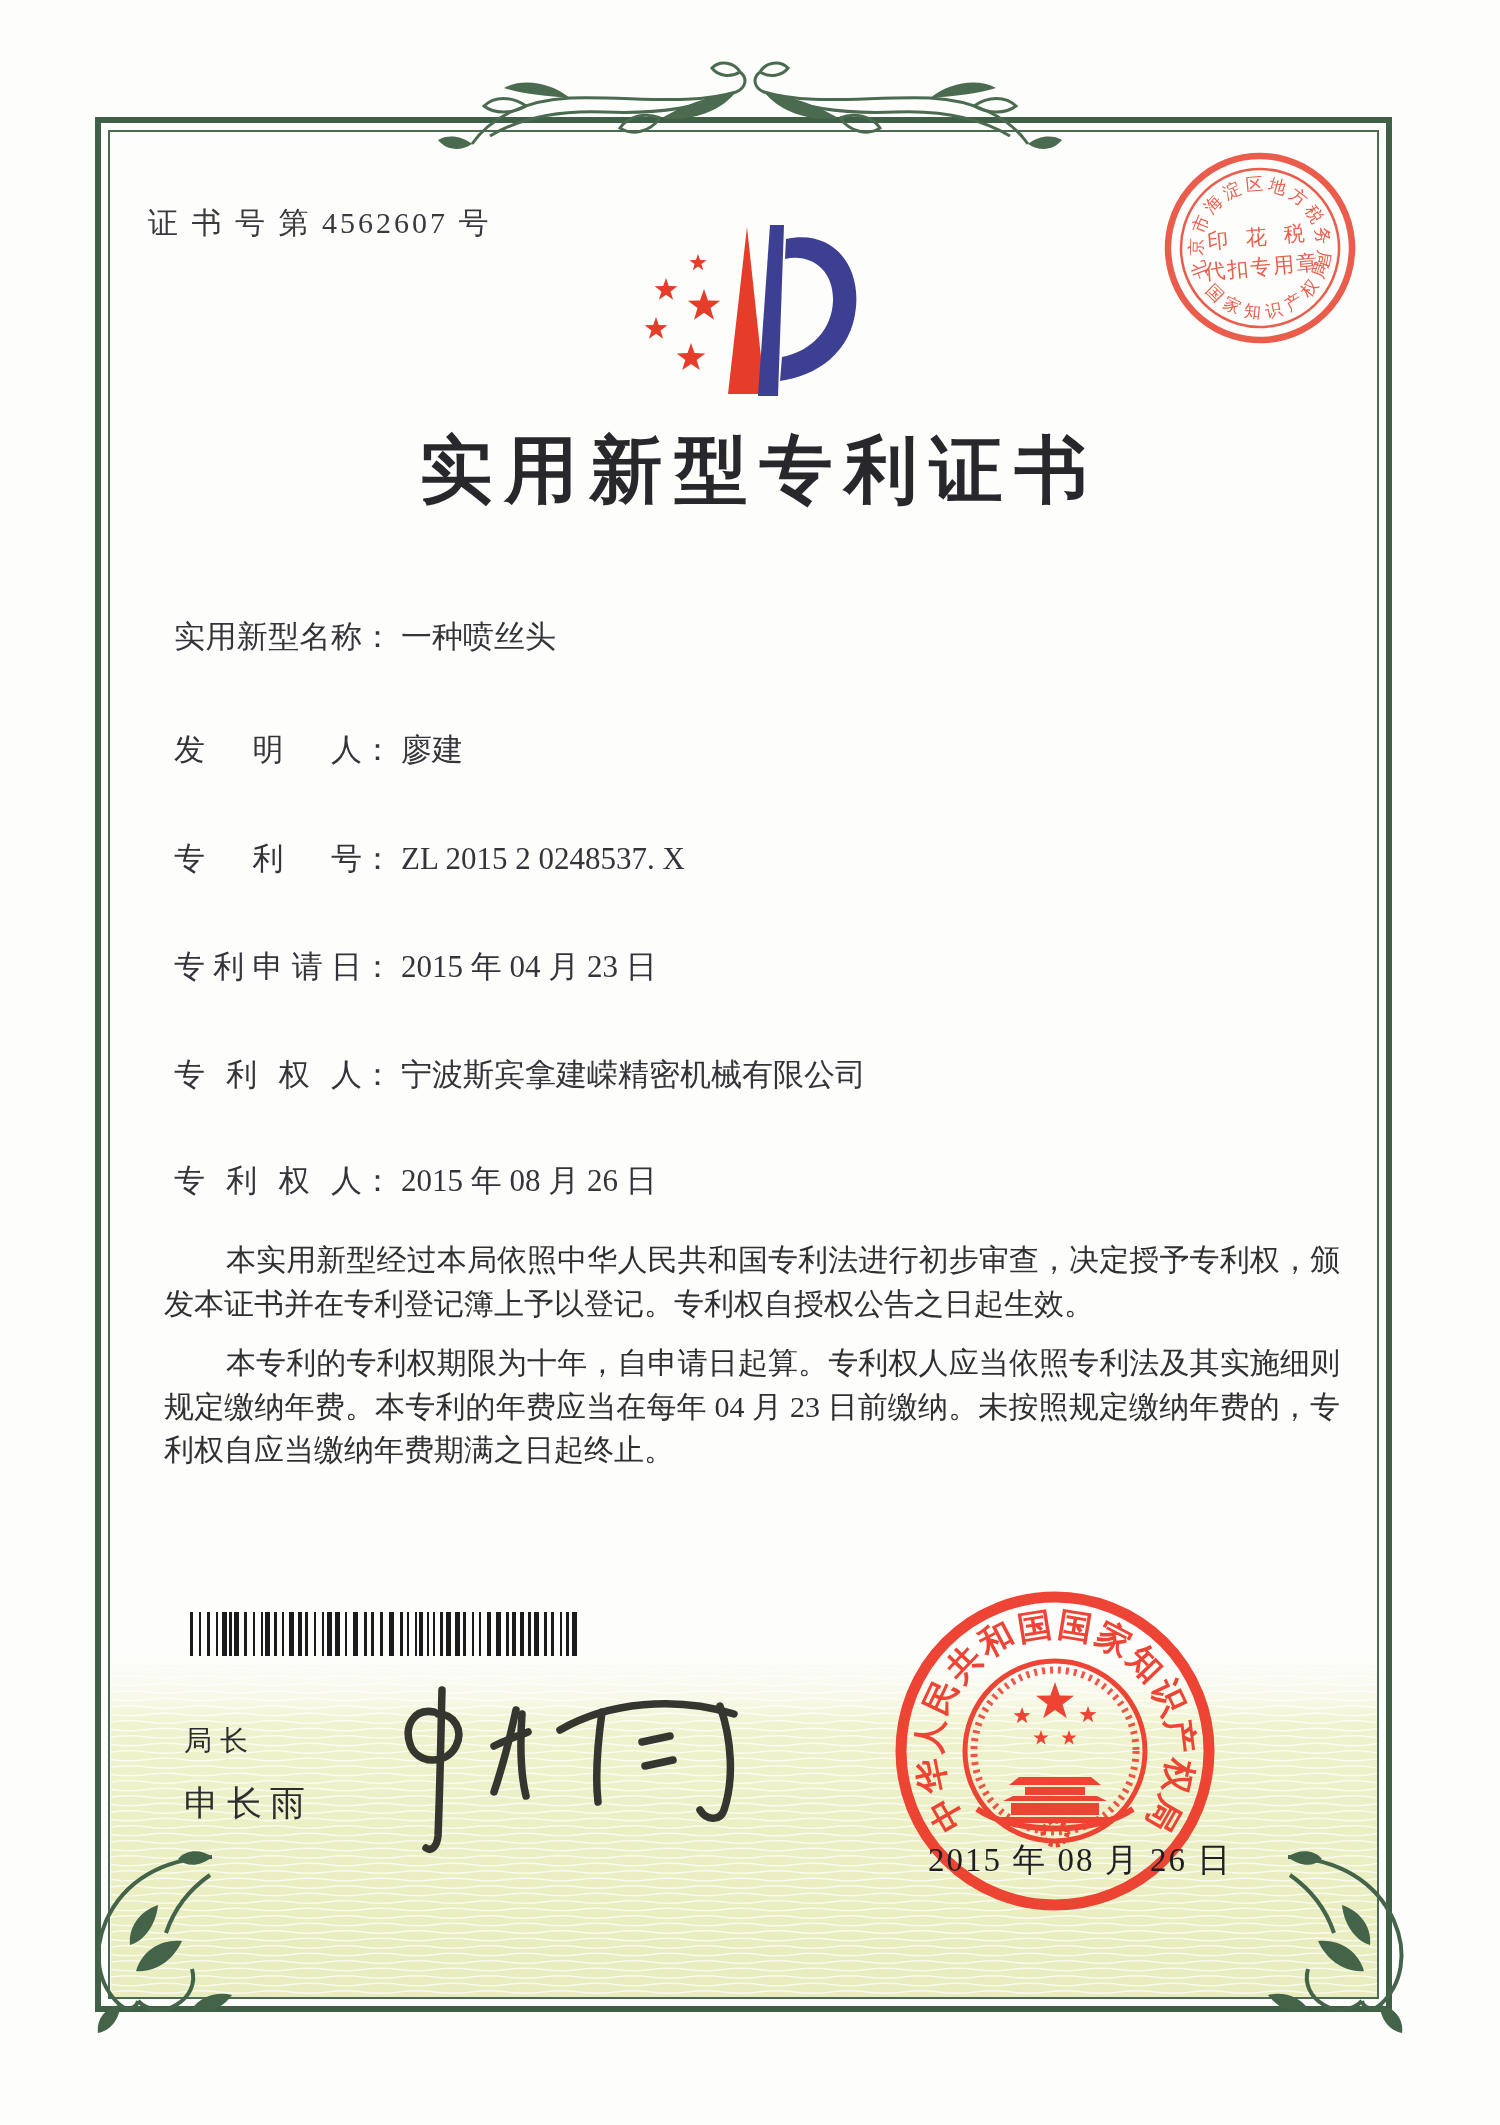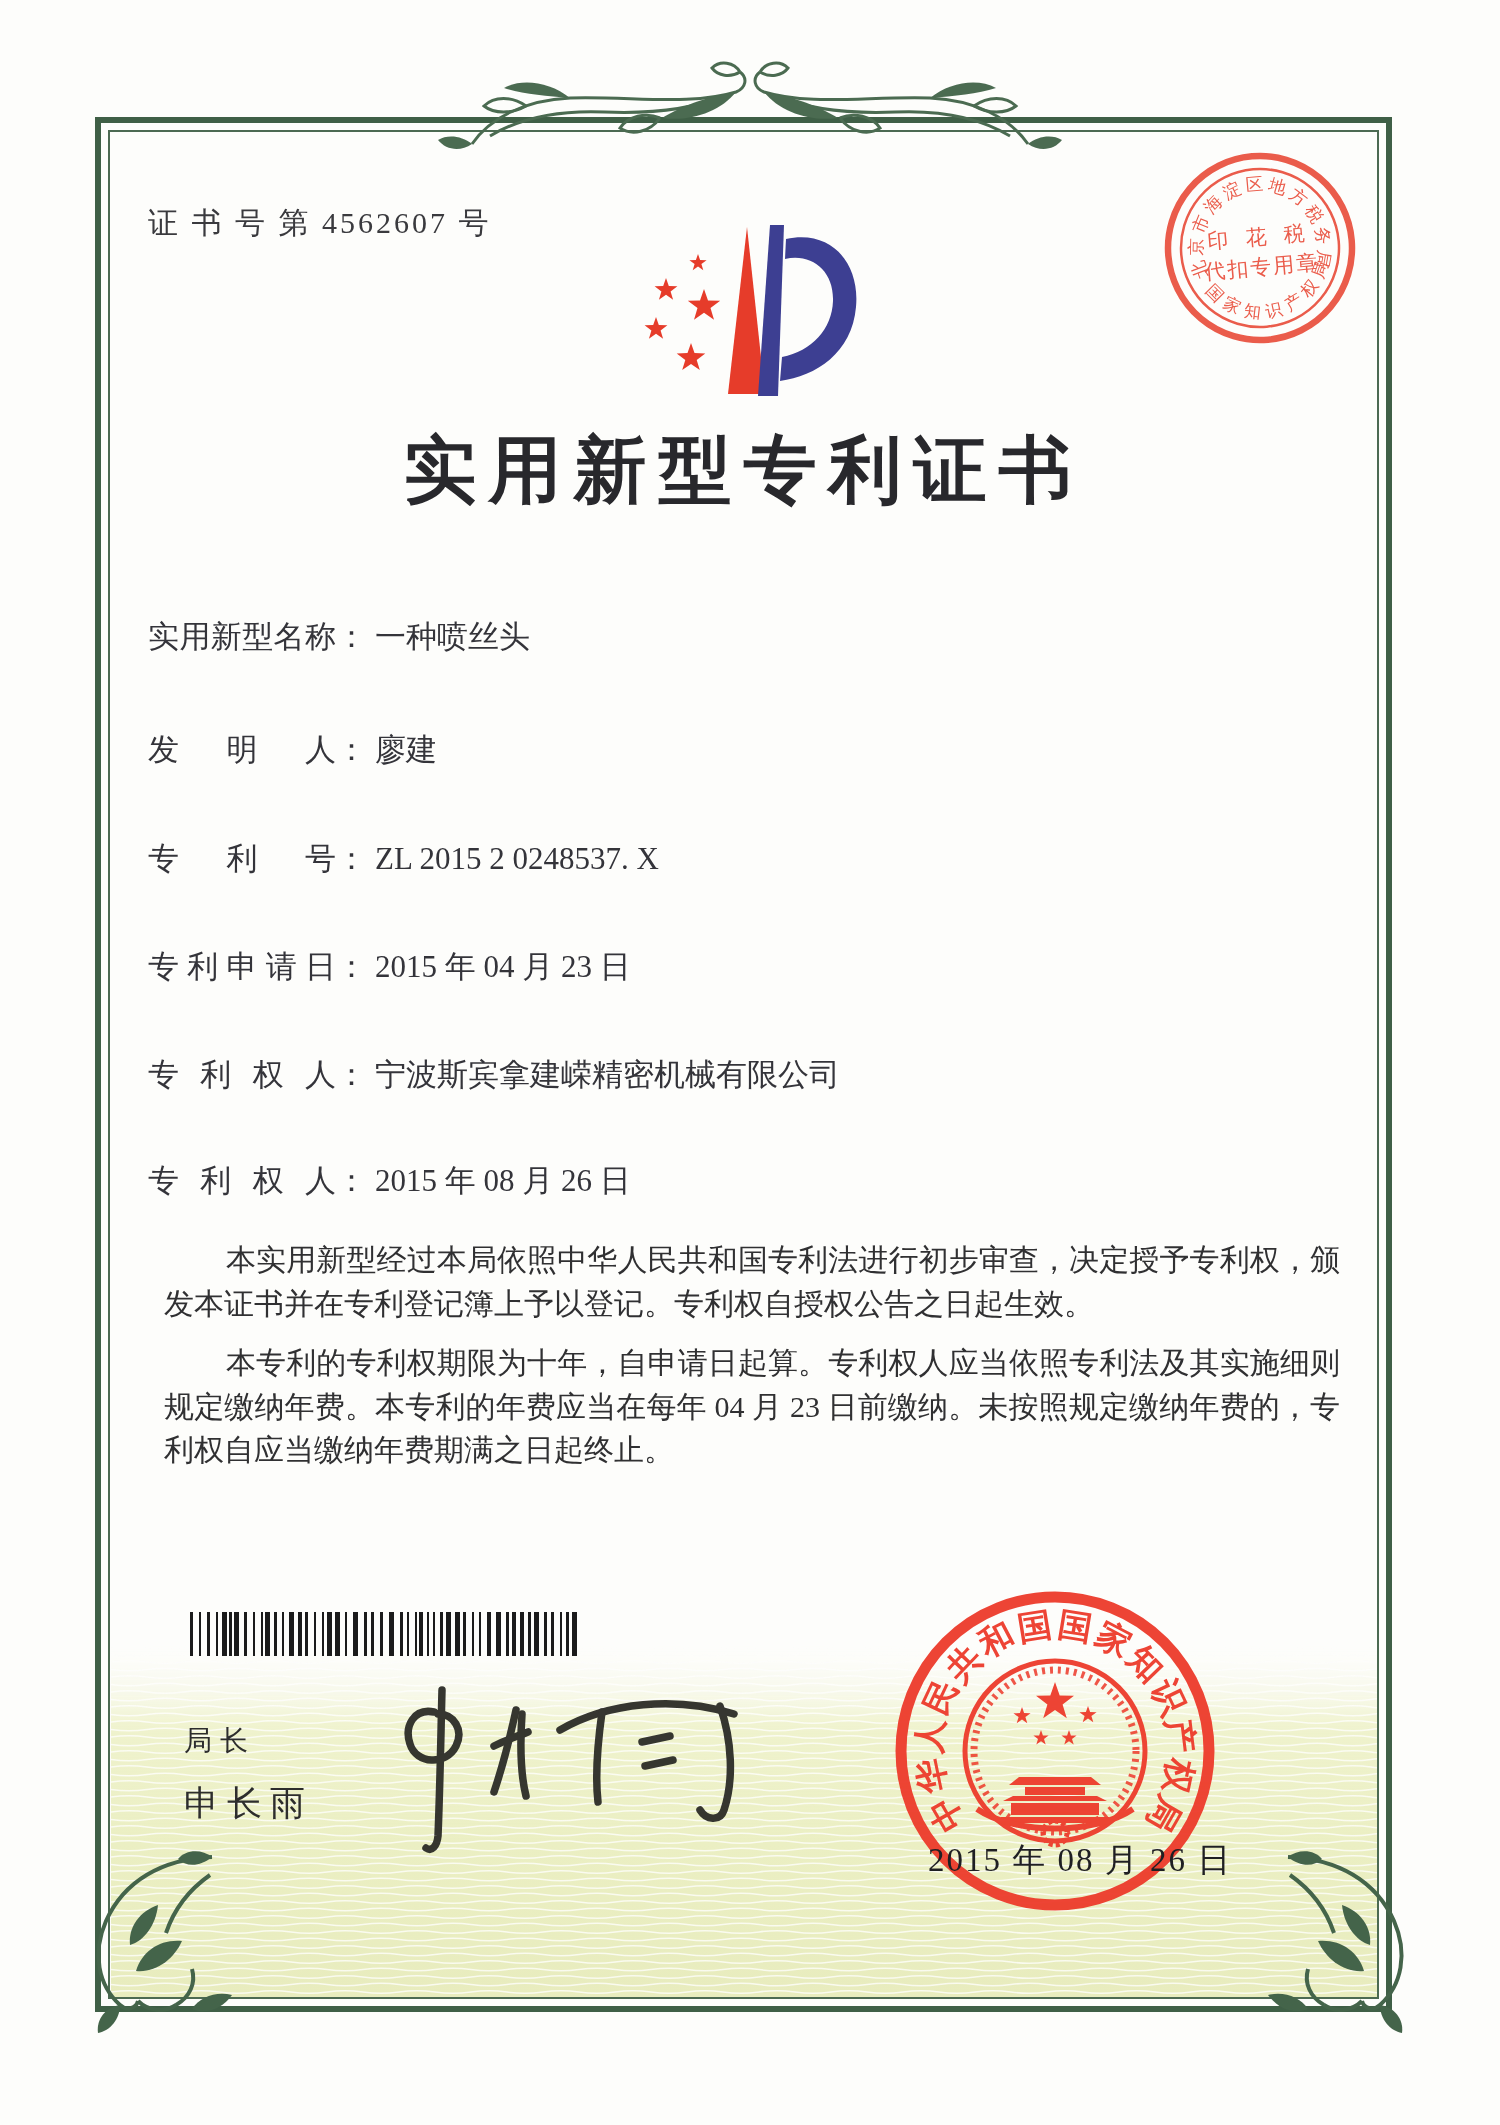--- a/index.html
+++ b/index.html
@@ -9,23 +9,23 @@
   
   .frame-outer{left:95px;top:117px;width:1297px;height:1895px;border:6px solid #3f5f46;box-sizing:border-box;z-index:2;}
   .frame-inner{left:108px;top:130px;width:1271px;height:1869px;border:2px solid #4c6a52;box-sizing:border-box;z-index:2;}
   
   .bottom-zone{left:111px;top:1642px;width:1266px;height:356px;z-index:1;
     background:linear-gradient(to bottom,rgba(236,240,196,0) 0,rgba(236,240,196,.85) 90px,#ebefc3 200px,#e8ecbe 100%);
     -webkit-mask-image:linear-gradient(to bottom,transparent 0,#000 80px);
     mask-image:linear-gradient(to bottom,transparent 0,#000 80px);}
   .cert-no{left:148px;top:203px;font-size:30px;letter-spacing:3px;color:#3a3a3e;z-index:3;}
   .title{left:95px;width:1297px;top:422px;text-align:center;font-size:73px;font-weight:700;
-         letter-spacing:12px;color:#28282c;z-index:3;}
+         letter-spacing:12px;color:#28282c;z-index:3;padding-left:16px;}
   .field-row{left:148px;font-size:31px;color:#34343a;z-index:3;white-space:nowrap;}
-  .flabel{display:inline-block;width:188px;text-align:justify;text-align-last:justify;vertical-align:top;}
+  .flabel{display:inline-block;width:188px;text-align:justify;text-align-last:justify;vertical-align:top;margin-left:26px;}
   .fsep{margin-right:8px;}
   .body-text{left:148px;top:1222px;width:1208px;font-size:30px;line-height:43.5px;
              text-align:justify;color:#303032;z-index:3;}
   .body-text p{margin:16px;text-indent:62px;}
   .barcode{left:190px;top:1612px;width:392px;height:44px;z-index:3;display:flex;align-items:stretch;}
   .barcode span{display:inline-block;height:100%;background:#1b1b1b;}
   .director-label{left:184px;top:1722px;font-size:28px;letter-spacing:8px;z-index:4;
                   font-family:"Liberation Sans","DejaVu Sans",sans-serif;color:#2d2d2d;}
   .director-name{left:184px;top:1780px;font-size:35px;letter-spacing:8px;z-index:4;
                  font-family:"Liberation Sans","DejaVu Sans",sans-serif;color:#2d2d2d;}

